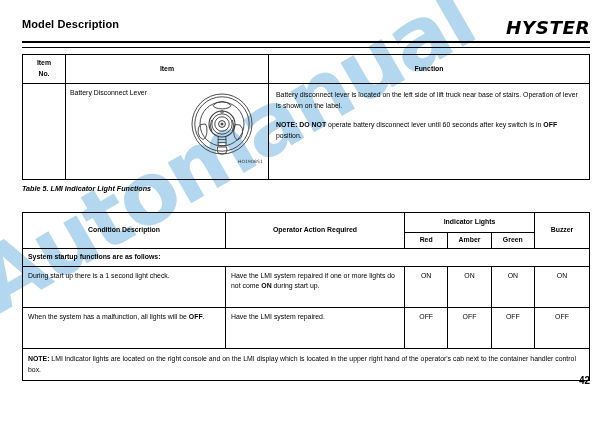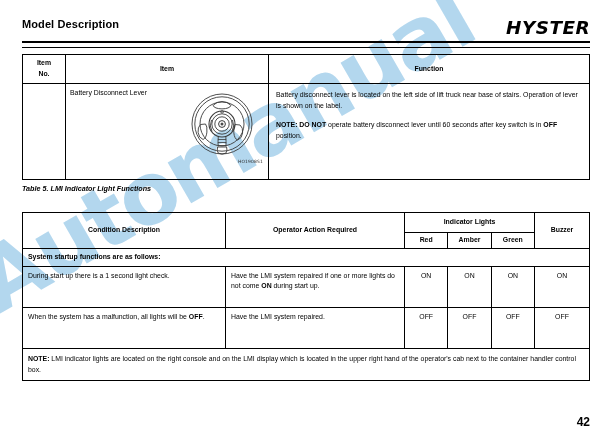--- a/index.html
+++ b/index.html
@@ -179,23 +179,22 @@
   #table2 td.cell-text { padding: 4px 5px; }
   #table2 td.footnote { padding: 4px 5px 5px 5px; line-height: 1.6; }
 
   b, strong { font-weight: bold; }
 
   
   #page-number {
     position: absolute;
     right: 22px;
     top: 375px;
-    font-size: 12px;
-    font-weight: bold;
-    margin-top: 40px;
+    font-size: 10px;
+    font-weight: bold;
   }
 </style>
 </head>
 <body>
 
 <div id="watermark">
   <div class="wm-text">Automanual</div>
 </div>
 
 <div id="page">

